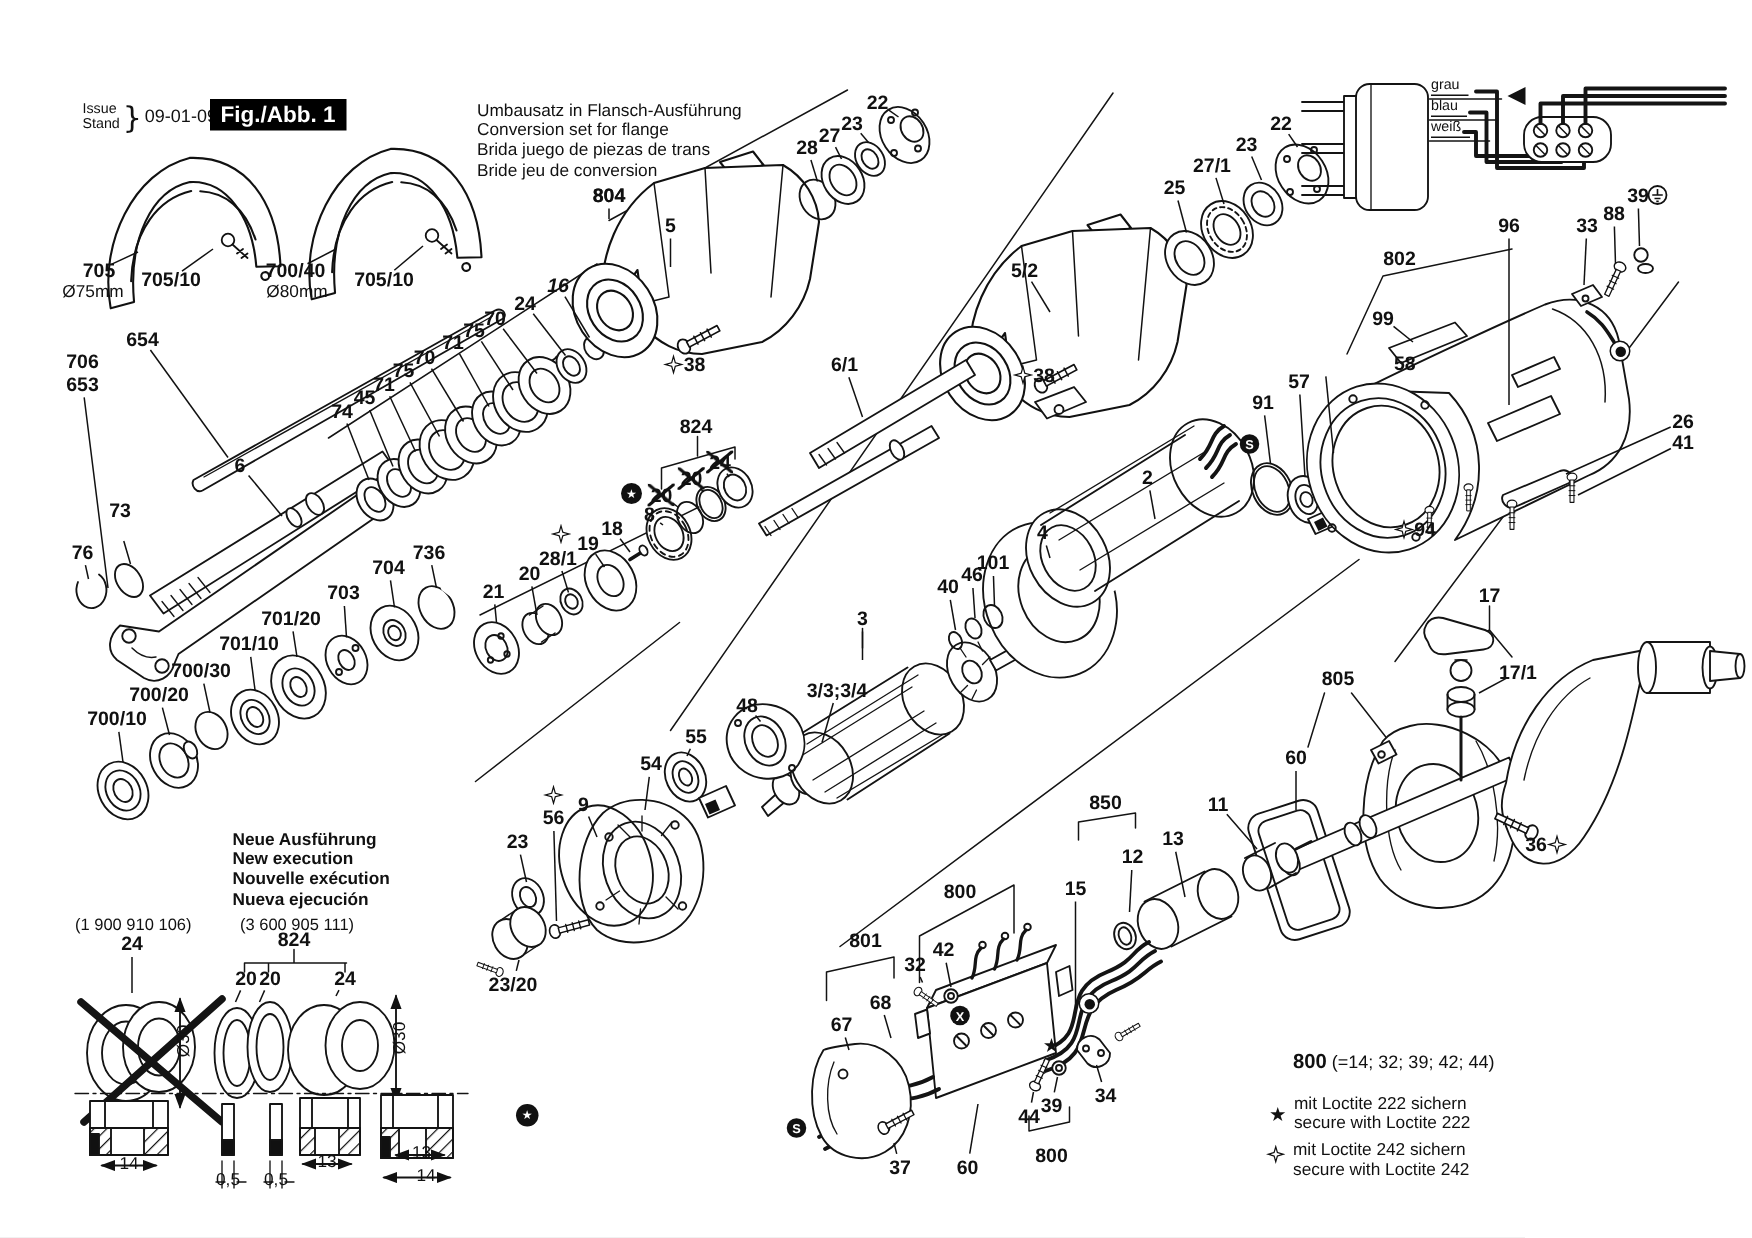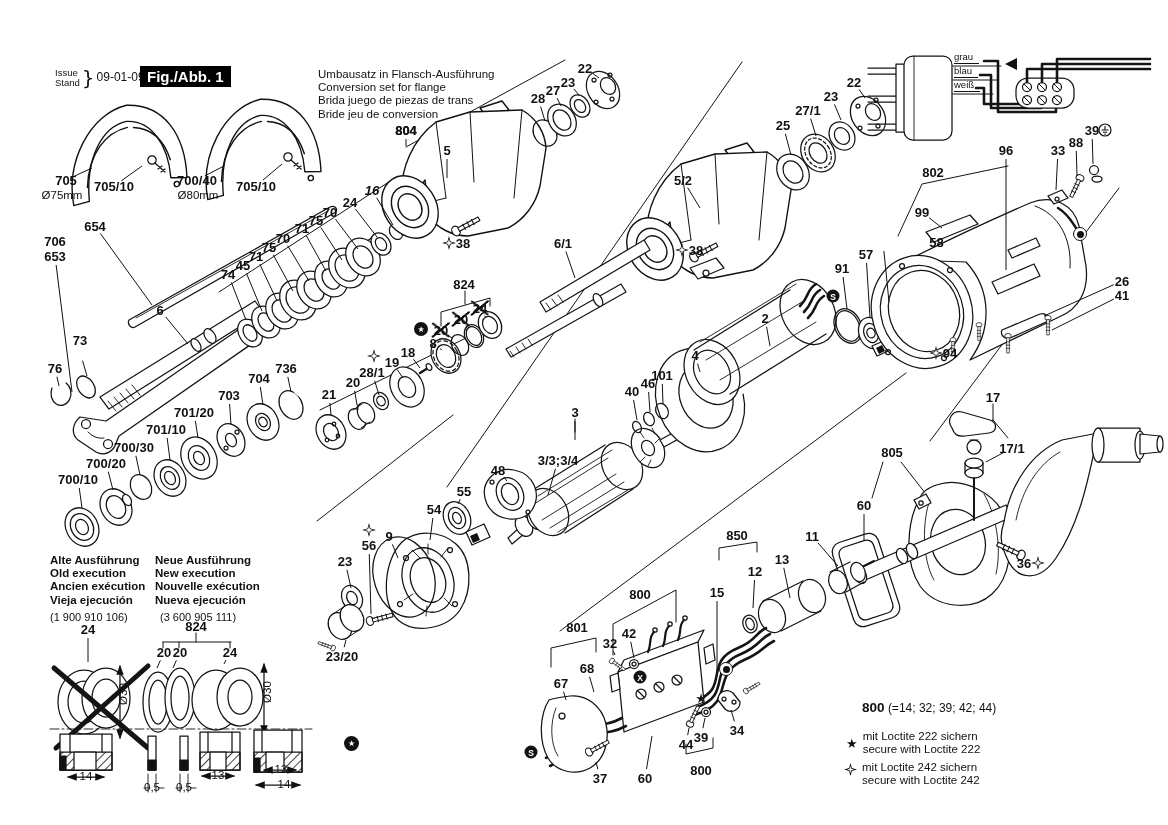--- a/index.html
+++ b/index.html
@@ -556,26 +556,20 @@
   <div>Umbausatz in Flansch-Ausführung</div>
   <div>Conversion set for flange</div>
   <div>Brida juego de piezas de trans</div>
   <div>Bride jeu de conversion</div>
 </div>
 
 <div class="tline wlab" style="left:954px;top:52px">grau</div>
 <div class="tline wlab" style="left:954px;top:66px">blau</div>
 <div class="tline wlab" style="left:954px;top:80px">weiß</div>
 
-<div class="tline bold4" style="left:50px;top:554px">
-  <div>Alte Ausführung</div>
-  <div>Old execution</div>
-  <div>Ancien exécution</div>
-  <div>Vieja ejecución</div>
-</div>
 <div class="tline ordnum" style="left:50px;top:611px">(1 900 910 106)</div>
 <div class="tline bold4" style="left:155px;top:554px">
   <div>Neue Ausführung</div>
   <div>New execution</div>
   <div>Nouvelle exécution</div>
   <div>Nueva ejecución</div>
 </div>
 <div class="tline ordnum" style="left:160px;top:611px">(3 600 905 111)</div>
 
 <div class="tline" style="left:344px;top:735px;display:flex;gap:7px">

